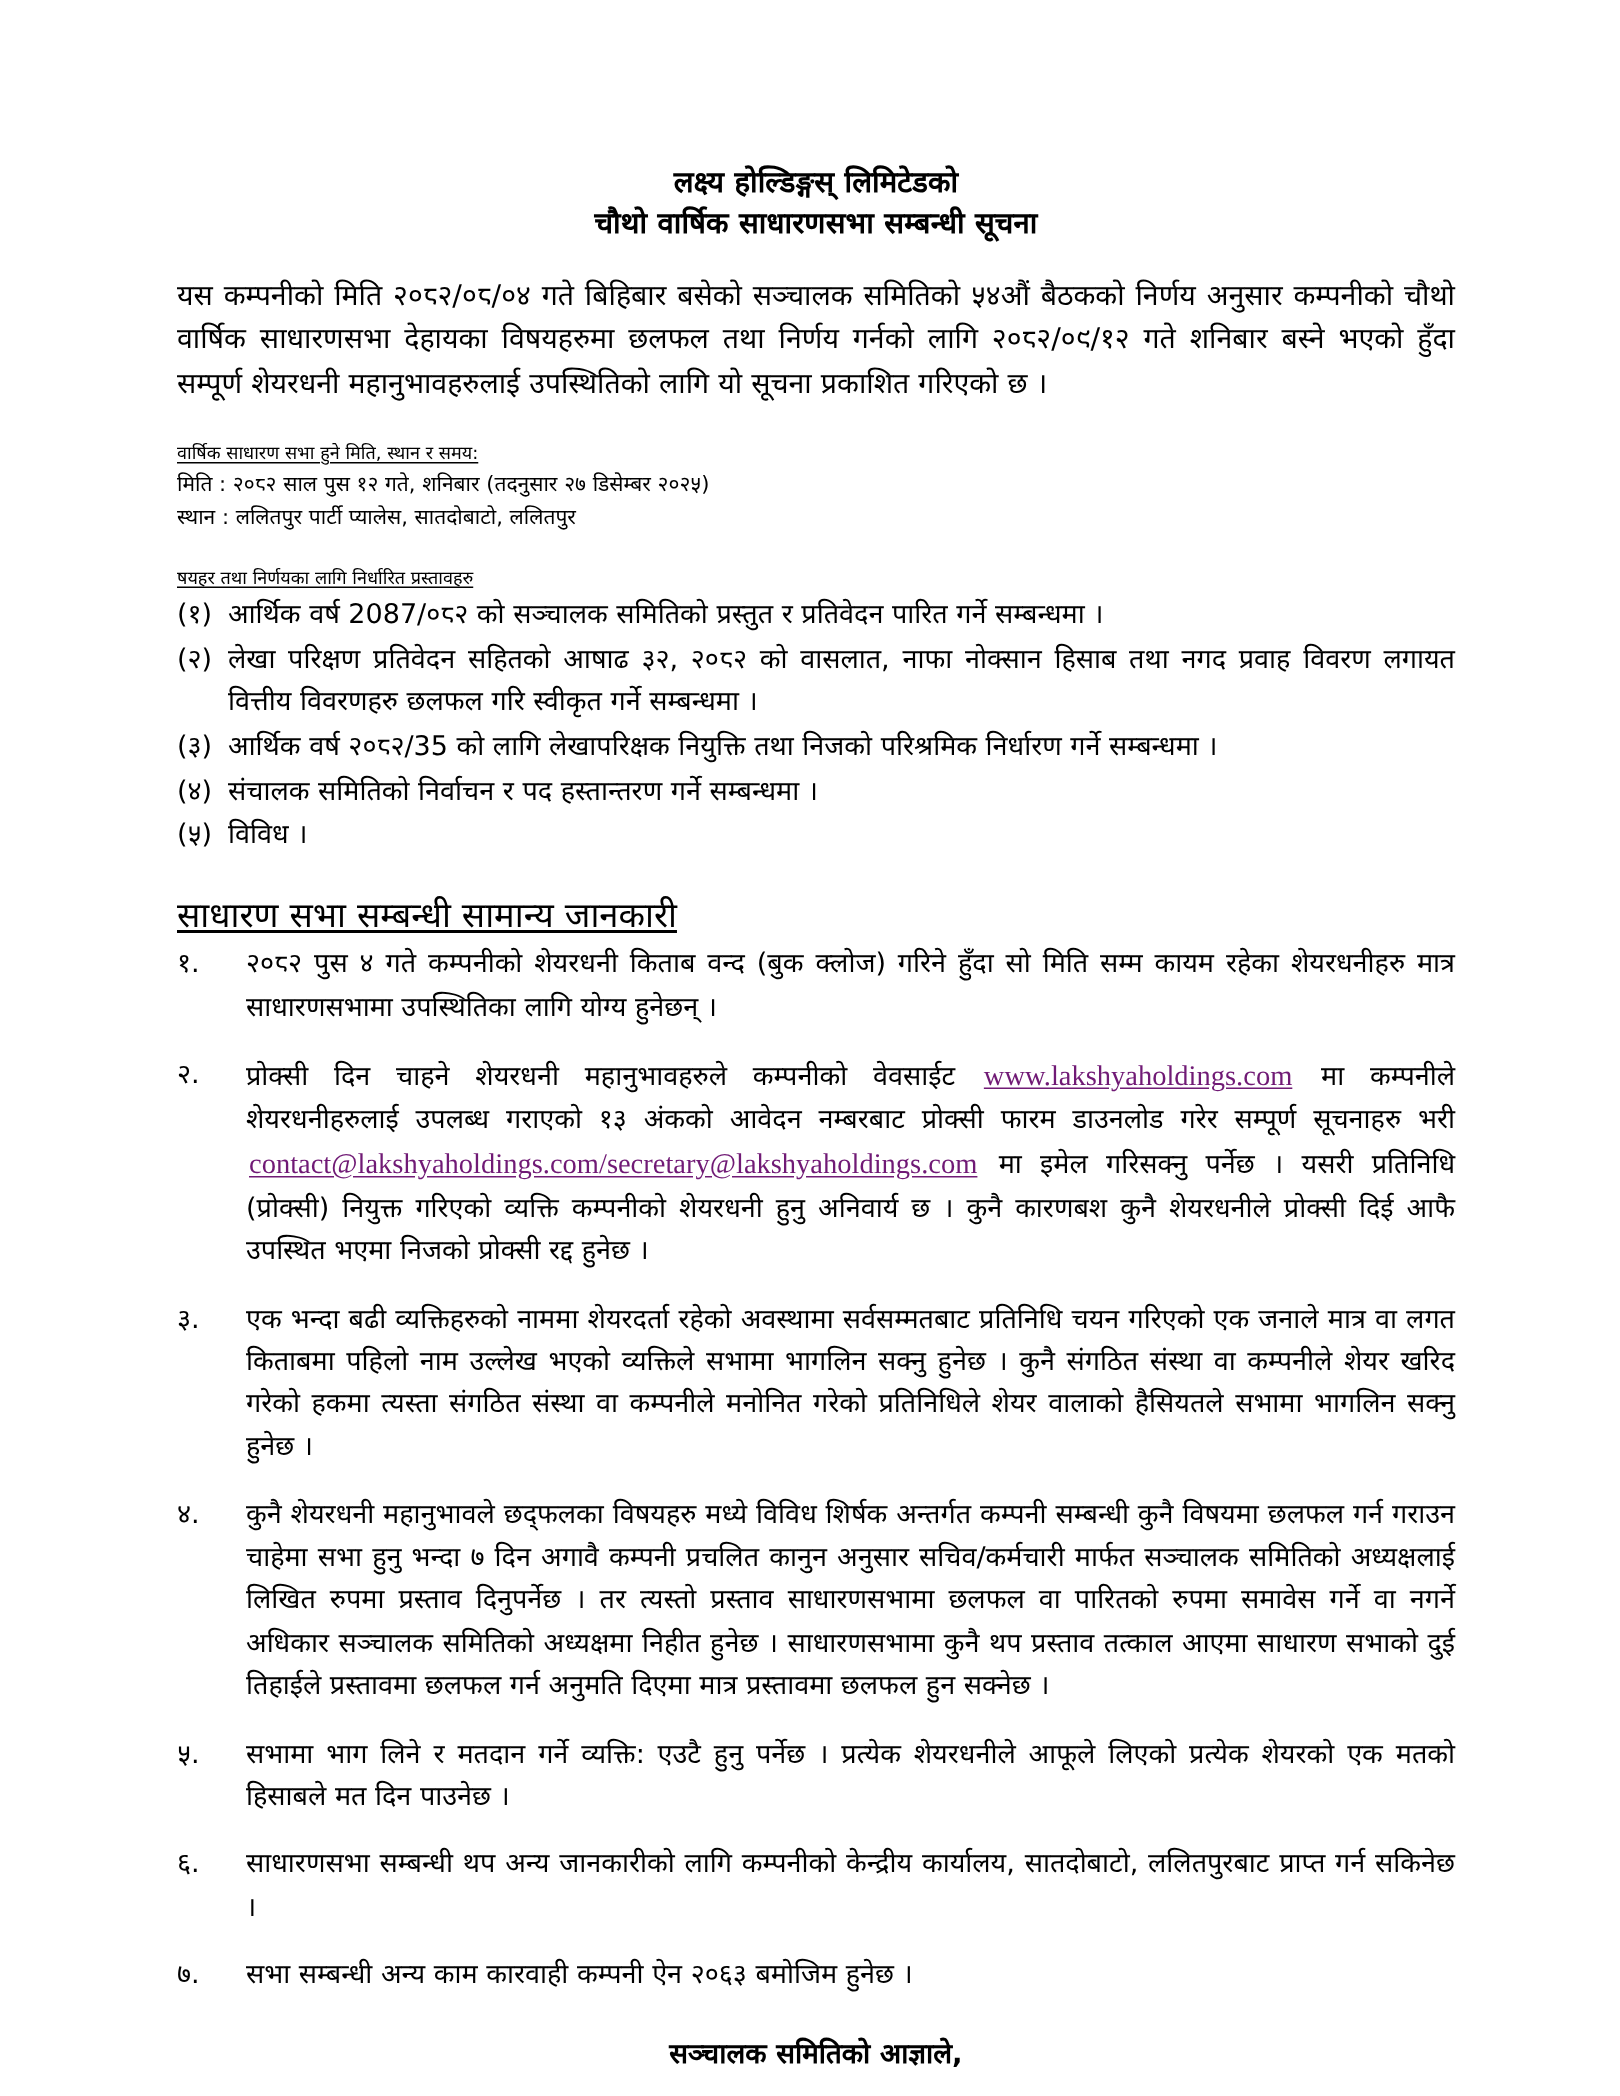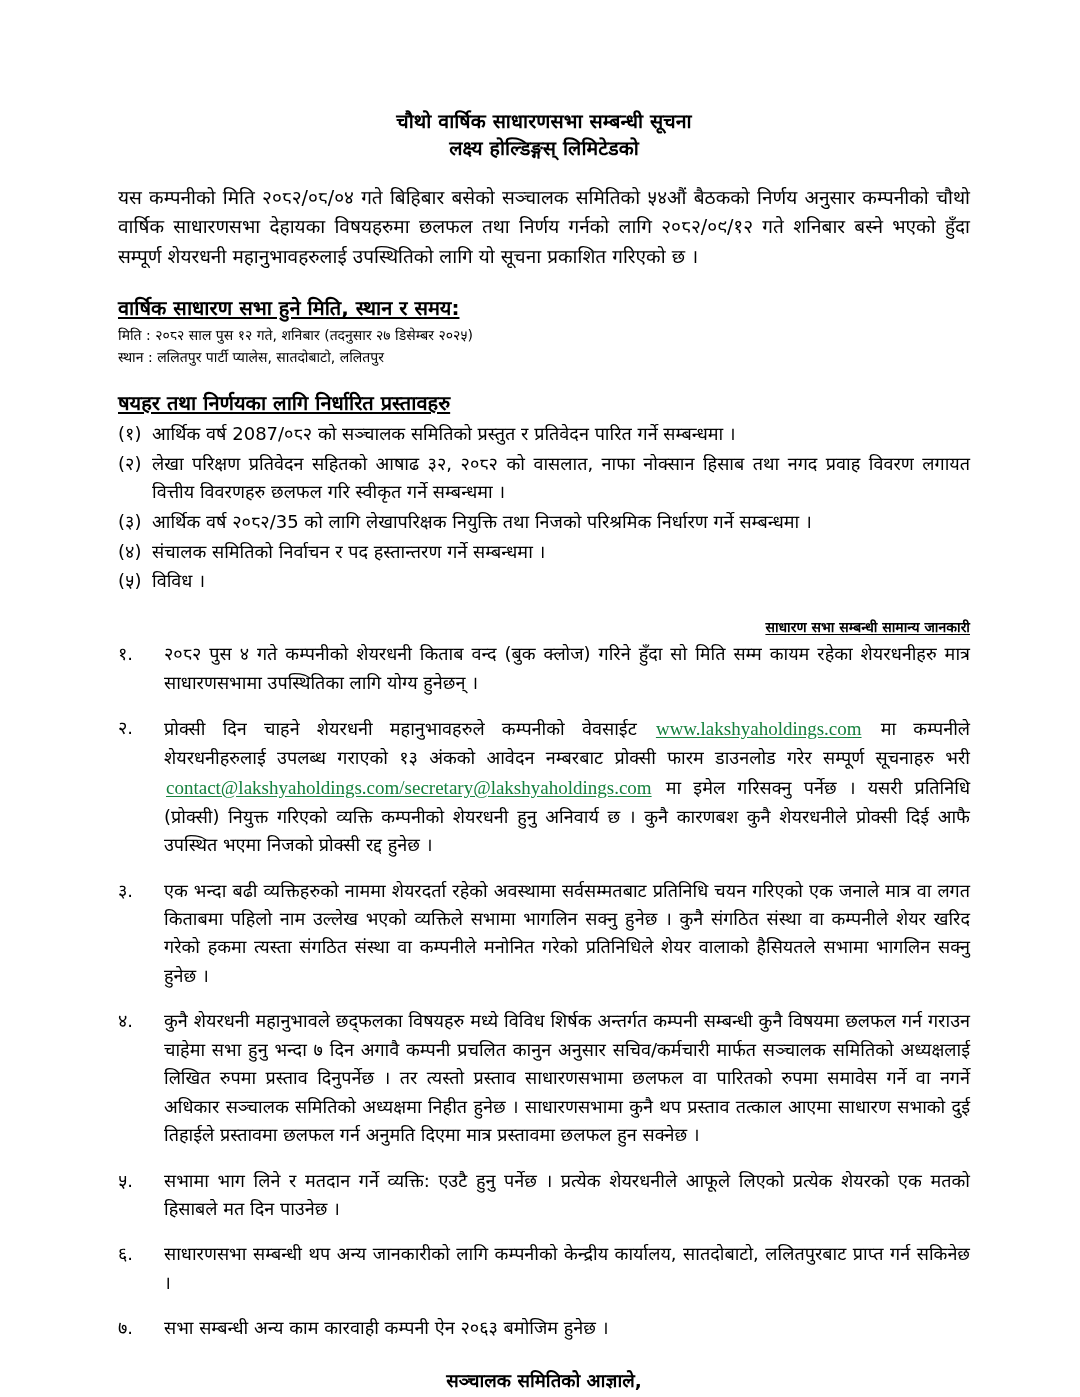--- a/index.html
+++ b/index.html
@@ -43,34 +43,34 @@
     text-align: justify;
     text-justify: inter-word;
     margin: 0 0 4px 0;
   }
   .intro {
     margin-bottom: 22px;
   }
 
   
   .section-heading {
-    font-weight: bold;
-    font-size: 20px;
+    font-weight: normal;
+    font-size: 12px;
     line-height: 1.5;
     margin: 0 0 2px 0;
     display: block;
   }
   .section-heading span.u {
     text-decoration: underline;
     text-underline-offset: 2px;
   }
   .center-heading {
-    text-align: right;
-    font-weight: bold;
-    font-size: 14px;
+    text-align: left;
+    font-weight: normal;
+    font-size: 23px;
     margin: 0 0 4px 0;
   }
   .center-heading span.u {
     text-decoration: underline;
     text-underline-offset: 2px;
   }
 
   
   .detail-line {
     font-size: 14px;
@@ -118,21 +118,21 @@
   }
   .info-text {
     flex: 1 1 auto;
     text-align: justify;
     text-justify: inter-word;
     margin-left: 18px;
   }
 
   
   .link {
-    color: #15803d;
+    color: #701a75;
     text-decoration: underline;
     text-underline-offset: 2px;
     font-family: "Liberation Serif", "DejaVu Serif", serif;
     font-size: 19px;
     white-space: nowrap;
   }
   .link-block {
     display: inline-block;
     margin: 0 2px;
   }
@@ -147,22 +147,22 @@
     font-size: 18.5px;
     line-height: 1.52;
   }
 </style>
 </head>
 <body>
 
 <div class="page">
 
   <div class="title-block">
+    <div class="title-line">लक्ष्य होल्डिङ्गस् लिमिटेडको</div>
     <div class="title-line">चौथो वार्षिक साधारणसभा सम्बन्धी सूचना</div>
-    <div class="title-line">लक्ष्य होल्डिङ्गस् लिमिटेडको</div>
   </div>
 
   <p class="para intro">यस कम्पनीको मिति २०८२/०८/०४ गते बिहिबार बसेको सञ्चालक समितिको ५४औं बैठकको निर्णय अनुसार कम्पनीको चौथो वार्षिक साधारणसभा देहायका विषयहरुमा छलफल तथा निर्णय गर्नको लागि २०८२/०९/१२ गते शनिबार बस्ने भएको हुँदा सम्पूर्ण शेयरधनी महानुभावहरुलाई उपस्थितिको लागि यो सूचना प्रकाशित गरिएको छ ।</p>
 
   <div class="detail-group">
     <div class="section-heading"><span class="u">वार्षिक साधारण सभा हुने मिति, स्थान र समय:</span></div>
     <div class="detail-line">मिति : २०८२ साल पुस १२ गते, शनिबार (तदनुसार २७ डिसेम्बर २०२५)</div>
     <div class="detail-line">स्थान : ललितपुर पार्टी प्यालेस, सातदोबाटो, ललितपुर</div>
   </div>
 

